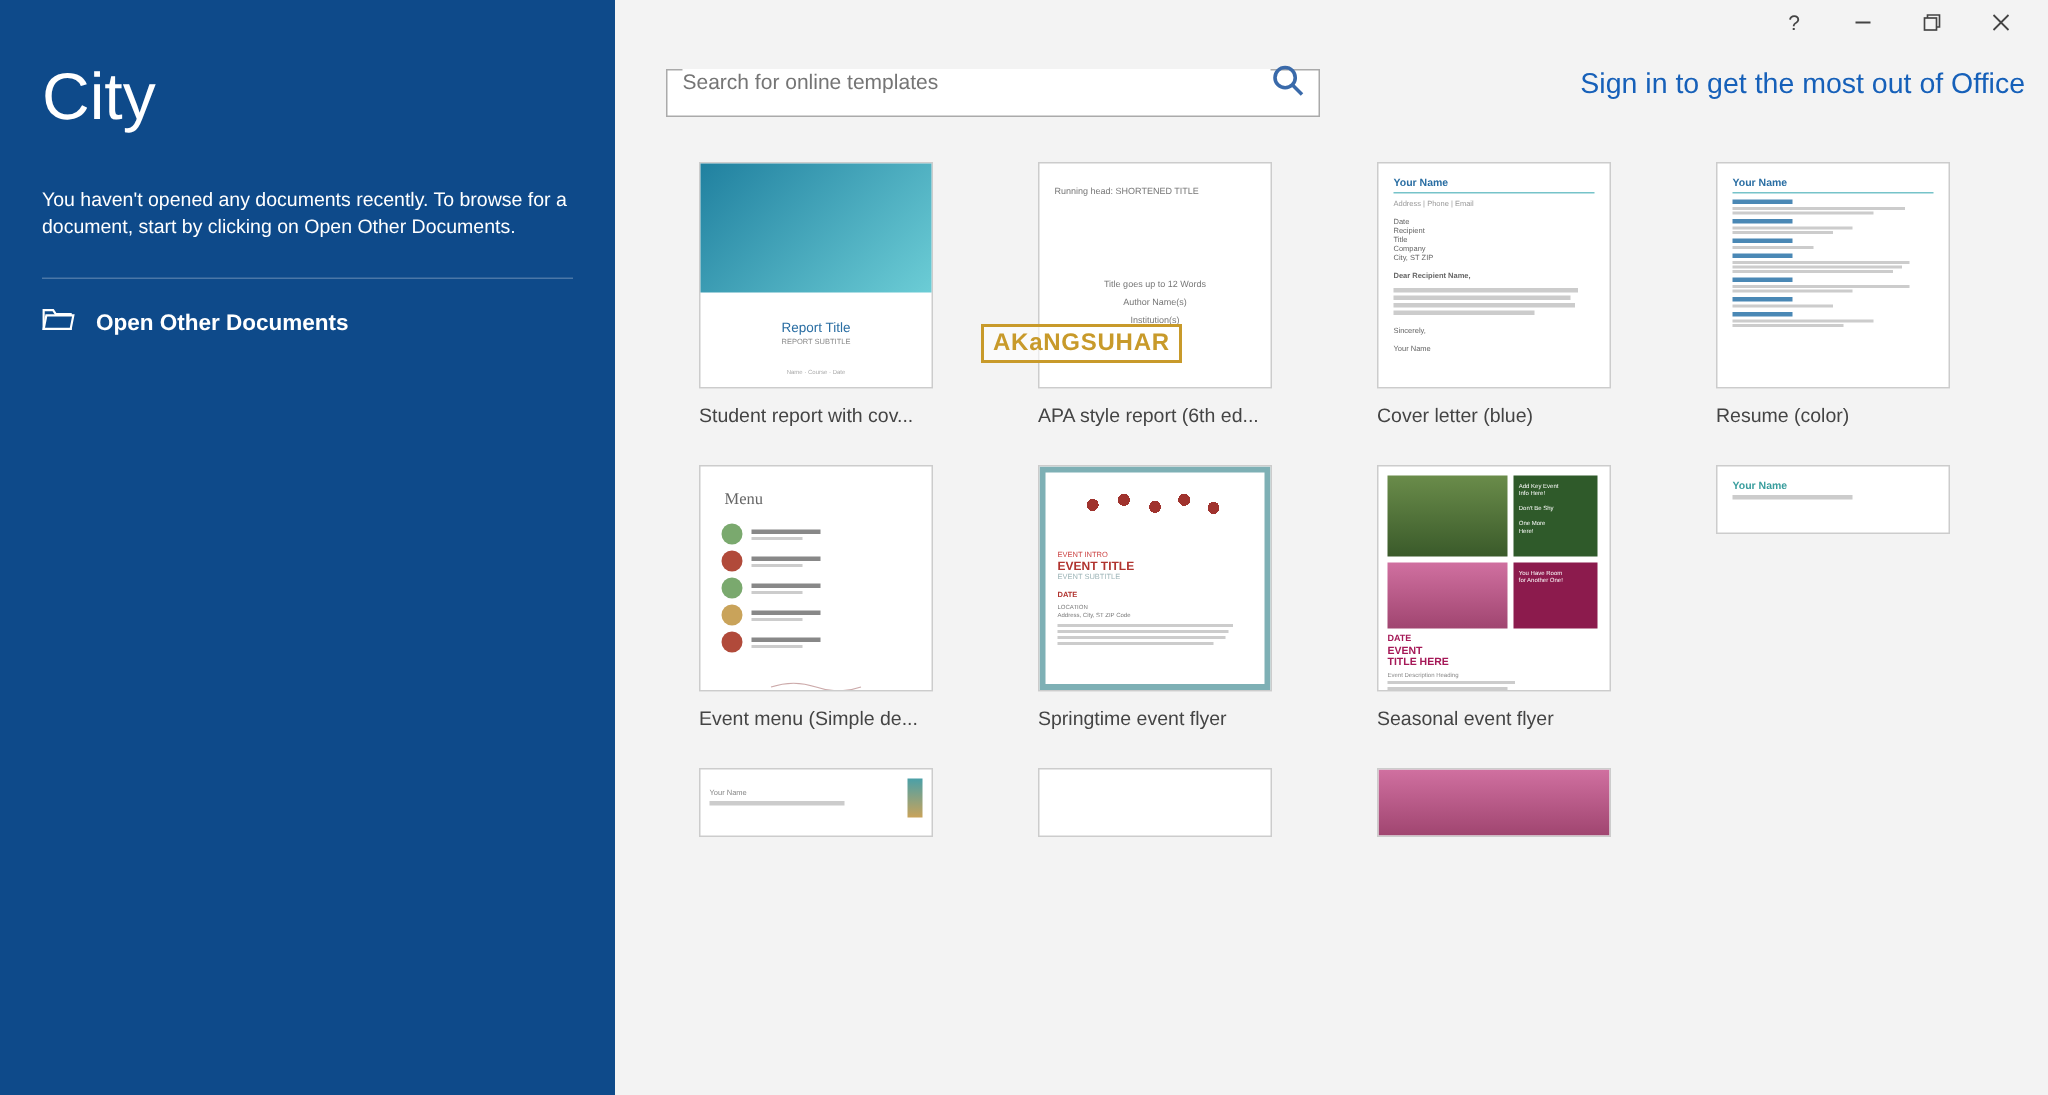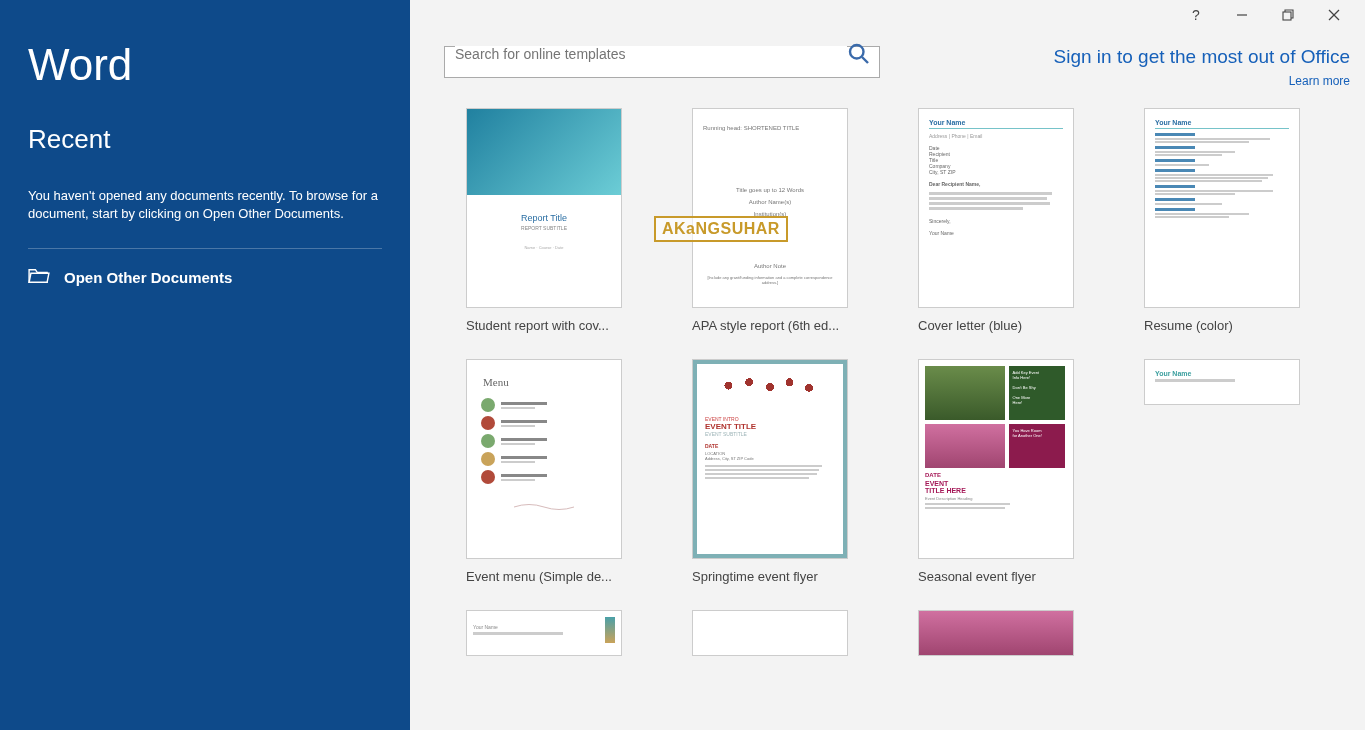--- a/index.html
+++ b/index.html
@@ -20,21 +20,21 @@
 .signin { color: #1660b9; font-size: 19px; margin-bottom: 6px; cursor: pointer; }
 .learn { font-size: 12px; color: #1660b9; cursor: pointer; }
 .searchbox { width: 436px; height: 32px; border: 1px solid #aaa; background: #fff; display: flex; align-items: center; padding: 0 8px 17px 10px; margin-top: 16px; }
 .searchbox input { flex: 1; border: none; outline: none; font-size: 14px; color: #666; }
 .searchbox .sicon { width: 24px; height: 24px; display: flex; align-items: center; justify-content: center; cursor: pointer; }
 .suggest-row { display: flex; flex-wrap: wrap; gap: 18px 20px; width: 520px; font-size: 13px; margin-top: 14px; color: #444; }
 .suggest-label { color: #444; }
 .suggest-link { color: #444; cursor: pointer; }
 .grid { display: grid; grid-template-columns: repeat(4, 200px); column-gap: 26px; row-gap: 26px; margin-top: 30px; }
 .tile { cursor: pointer; }
-.thumb { width: 156px; height: 200px; border: 1px solid #ccc; background: #fff; margin: 0 auto 10px auto; position: relative; overflow: hidden; font-size: 6px; color: #666; padding: 10px; }
+.thumb { width: 156px; height: 151px; border: 1px solid #ccc; background: #fff; margin: 0 auto 10px auto; position: relative; overflow: hidden; font-size: 6px; color: #666; padding: 10px; }
 .tlabel { font-size: 13px; color: #444; text-align: left; padding-left: 22px; white-space: nowrap; overflow: hidden; text-overflow: ellipsis; width: 180px; }
 .watermark { position: absolute; top: 216px; left: 654px; border: 2px solid #c89a2a; color: #c89a2a; background: rgba(255,255,255,.6); font-weight: 700; font-size: 16px; padding: 2px 6px; letter-spacing: .5px; pointer-events: none; z-index: 10; }
 
 .thumb .tline { height: 3px; background: #ccc; margin: 2px 0; }
 .thumb .mtitle { color: #1660b9; font-weight: 600; font-size: 8px; }
 .thumb .spacer { height: 6px; }
 .t-report .mtitle { color: #333; font-size: 7px; margin-bottom: 3px; }
 .t-student .imgbox { height: 96px; background: linear-gradient(135deg,#1a7a9b,#6fd0d8); margin: -10px -10px 10px -10px; }
 .t-student .rtitle { color: #2a6ea3; font-size: 9px; text-align: center; margin-top: 18px; }
 .t-apa { text-align: center; font-size: 5px; color: #777; }
@@ -72,22 +72,21 @@
 
 .content::-webkit-scrollbar { width: 18px; }
 .content::-webkit-scrollbar-track { background: #f0f0f0; }
 .content::-webkit-scrollbar-thumb { background: #c8c8c8; }
 .content::-webkit-scrollbar-button { height: 18px; background: #e8e8e8; }
 </style>
 </head>
 <body>
 
 <div class="sidebar">
-  <div class="app-title">Word</div>
-  <div class="recent-heading">Recent</div>
+  <div class="app-title">City</div>
   <div class="no-docs">You haven't opened any documents recently. To browse for a document, start by clicking on Open Other Documents.</div>
   <div class="divider"></div>
   <div class="open-other">
     <span>
       <svg viewBox="0 0 24 20" fill="none" stroke="#fff" stroke-width="1.6">
           <path d="M1 3h7l2 3h11v11H1z"></path>
           <path d="M3 7h20l-2 10H1z" fill="#0e4a8a"></path>
         </svg>
     </span>
     <span>Open Other Documents</span>
@@ -113,21 +112,20 @@
     <div class="tb-btn">
         <svg viewBox="0 0 12 12" stroke="#444" stroke-width="1.2">
           <line x1="1" y1="1" x2="11" y2="11"></line>
           <line x1="11" y1="1" x2="1" y2="11"></line>
         </svg>
       </div>
   </div>
 
   <div class="topright">
     <div class="signin">Sign in to get the most out of Office</div>
-    <div class="learn">Learn more</div>
   </div>
 
   <div class="content">
 
     <div class="searchbox">
       <input type="text" placeholder="Search for online templates" style="">
       <span class="sicon">
         <svg viewBox="0 0 16 16" fill="none" stroke="#3a6aaa" stroke-width="1.6">
             <circle cx="6.5" cy="6.5" r="4.5"></circle>
             <line x1="10" y1="10" x2="14" y2="14"></line>

